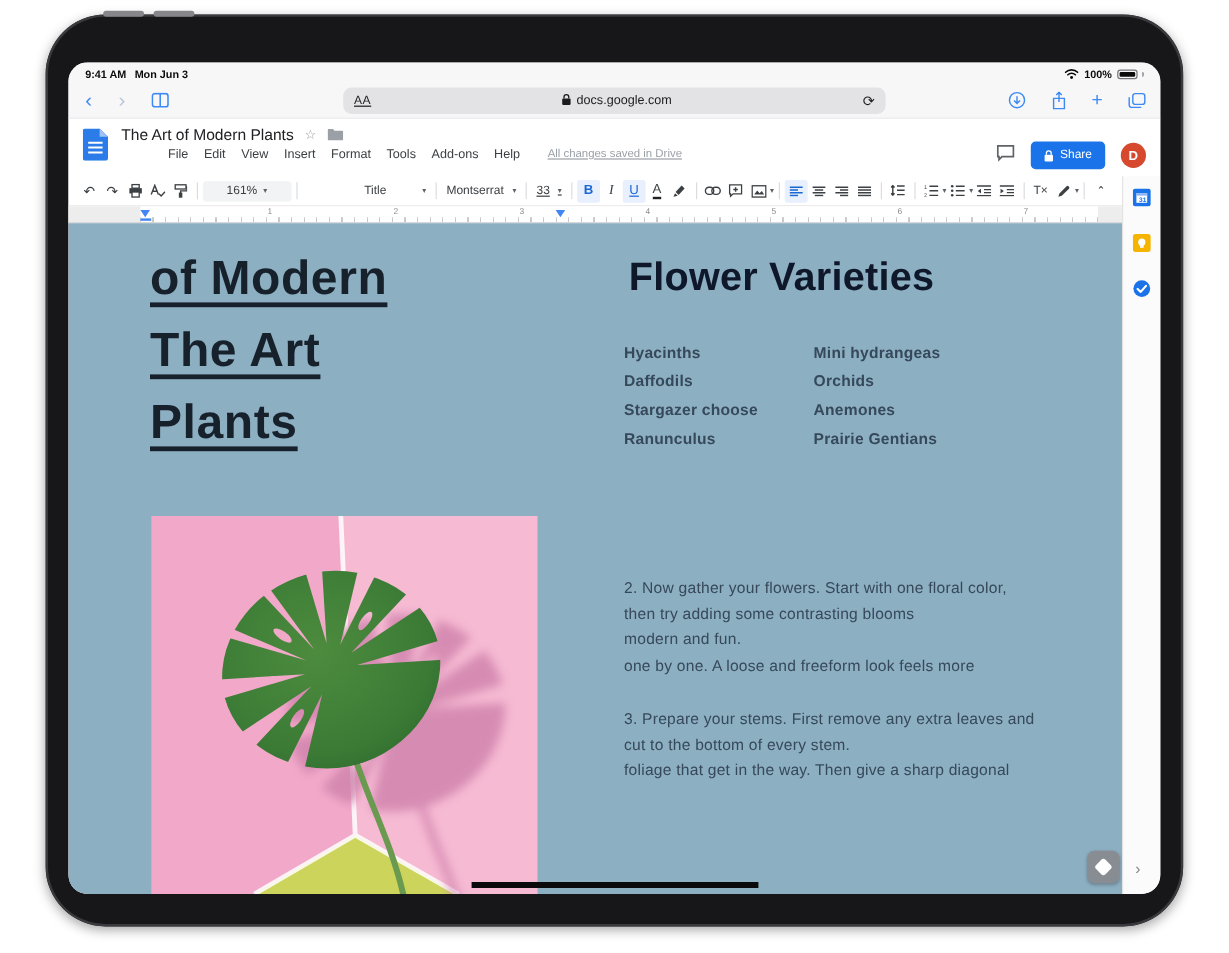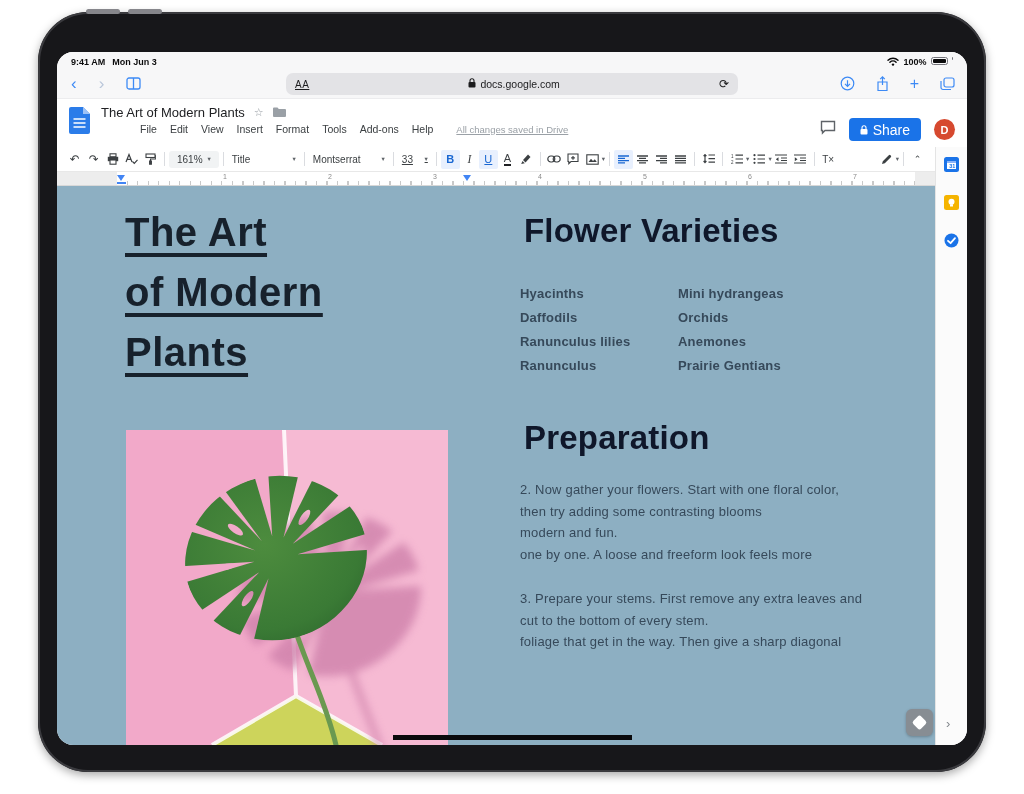--- a/index.html
+++ b/index.html
@@ -14,21 +14,21 @@
   .vol-1 { left:48px; width:34px; } .vol-2 { left:90px; width:34px; }
 
   .screen { position:absolute; left:19px; top:40px; width:910px; height:693px;
             border-radius:16px; overflow:hidden; background:#fff;
             display:flex; flex-direction:column; }
 
   
   .status-bar { height:17px; background:#f7f7f8; display:flex; justify-content:space-between;
                 align-items:center; padding:3px 14px 0; font-size:9px; font-weight:700; color:#0b0b0c; }
   .status-left { display:flex; gap:7px; }
-  .status-right { display:flex; align-items:flex-start; gap:4px; }
+  .status-right { display:flex; align-items:center; gap:4px; }
   .battery-body { width:17px; height:8px; border:1px solid #73737a; border-radius:2.5px; position:relative; }
   .battery-fill { position:absolute; left:1px; top:1px; bottom:1px; width:13px; background:#0b0b0c; border-radius:1px; }
   .battery-nub { width:1.5px; height:3.5px; background:#73737a; border-radius:0 1px 1px 0; }
 
   
   .safari-bar { height:30px; background:#f7f7f8; border-bottom:1px solid #ececee;
                 display:flex; align-items:center; position:relative; padding:0 14px; }
   .sf-icon { color:#3d8af5; display:flex; align-items:center; justify-content:center; }
   .sf-left { display:flex; gap:22px; align-items:center; }
   .sf-chevron { font-size:17px; line-height:1; font-weight:400; }
@@ -41,41 +41,41 @@
   .sf-plus { font-size:16px; font-weight:400; }
   .sf-refresh { font-size:12px; color:#1c1c1e; }
 
   
   .docs-header { height:48px; background:#fff; display:flex; padding:6px 12px 0 12px; }
   .doc-file-icon { width:21px; height:27px; margin-top:2px; }
   .header-center { flex:1; margin-left:11px; min-width:0; }
   .title-row { display:flex; align-items:center; gap:9px; font-size:13px; color:#202124; }
   .doc-title-text { font-weight:400; }
   .star-icon { color:#9aa0a6; font-size:11px; }
-  .menu-row { display:flex; align-items:center; margin-top:3px; font-size:10.5px; color:#3c4043;padding-left:39px; }
+  .menu-row { display:flex; margin-top:3px; font-size:10.5px; color:#3c4043;padding-left:39px; }
   .menu-item { margin-right:13px; cursor:default; }
   .save-status { color:#9aa0a6; font-size:9.5px; text-decoration:underline; margin-left:10px; }
   .header-right { display:flex; align-items:center; gap:13px; padding-top:7px; }
-  .share-btn { background:#1a73e8; color:#fff; font-size:14px; font-weight:500; height:23px;
+  .share-btn { background:#1a73e8; color:#fff; font-size:10px; font-weight:500; height:23px;
                padding:0 11px; border-radius:4px; display:flex; align-items:center; gap:5px; }
   .avatar { width:21px; height:21px; border-radius:50%; background:#d6492f; color:#fff; font-size:11px;
             font-weight:700; display:flex; align-items:center; justify-content:center; }
 
   
   .main-row { flex:1; display:flex; min-height:0; }
   .left-col { width:878px; display:flex; flex-direction:column; min-height:0; }
 
   
   .toolbar { height:25px; background:#fff; border-bottom:1px solid #e8e8e8; display:flex;
              align-items:center; padding:0 8px; color:#3c4043; }
   .tb-icon { min-width:19px; height:19px; display:flex; align-items:center; justify-content:center;
              font-size:11.5px; border-radius:2px; }
   .tb-icon svg { display:block; }
   .tb-sep { width:1px; height:14px; background:#dadce0; margin:0 4px; }
-  .tb-pill { background:#f1f3f4; border-radius:3px; height:17px; padding:0 8px; font-size:10px;
+  .tb-pill { background:#f1f3f4; border-radius:3px; height:17px; padding:0 20px; font-size:10px;
              display:flex; align-items:center; gap:5px; color:#3c4043; }
   .tb-drop { height:17px; padding:0 4px; font-size:10px; display:flex; align-items:center;
              justify-content:space-between; color:#3c4043; }
   .caret { font-size:6.5px; color:#5f6368; }
   .tb-b { font-weight:700; font-size:11px; }
   .tb-i { font-style:italic; font-family:"Liberation Serif",serif; font-size:11.5px; }
   .tb-u { text-decoration:underline; font-size:11px; }
   .tb-a { font-size:11px; border-bottom:2.5px solid #202124; line-height:1; height:13px; }
   .active { background:#e8f0fe; color:#1967d2; }
   .tb-right { margin-left:auto; display:flex; align-items:center; }
@@ -274,21 +274,21 @@
                   <path d="M10 2.7 H10.8 V6 H5.5 V8"></path>
                   <rect x="4.6" y="8" width="1.8" height="3.2" fill="#3c4043"></rect>
                 </svg>
             </span>
             <span class="tb-sep"></span>
             <span class="tb-pill">
               <span>161%</span>
               <span class="caret">▾</span>
             </span>
             <span class="tb-sep"></span>
-            <span class="tb-drop" style="width:72px;">
+            <span class="tb-drop" style="width:72px;margin-left:48px;">
               <span>Title</span>
               <span class="caret">▾</span>
             </span>
             <span class="tb-sep"></span>
             <span class="tb-drop" style="width:80px;">
               <span>Montserrat</span>
               <span class="caret">▾</span>
             </span>
             <span class="tb-sep"></span>
             <span class="tb-drop" style="width:34px;text-decoration:underline;">
@@ -435,39 +435,38 @@
             <span class="ruler-num" style="left:691px;">6</span>
             <span class="ruler-num" style="left:796px;">7</span>
             <span class="indent-marker" style="left:60px;"></span>
             <span class="indent-bar" style="left:60px;"></span>
             <span class="indent-marker" style="left:406px;"></span>
           </div>
 
           <div class="canvas">
 
             <div class="doc-title">
+              <div>of Modern</div>
               <div>The Art</div>
-              <div>of Modern</div>
               <div>Plants</div>
             </div>
 
             <div class="sec-heading" style="top:26px;">Flower Varieties</div>
 
             <div class="flower-grid">
               <span>Hyacinths</span>
               <span>Mini hydrangeas</span>
               <span>Daffodils</span>
               <span>Orchids</span>
-              <span>Ranunculus lilies</span>
+              <span>Stargazer choose</span>
               <span>Anemones</span>
               <span>Ranunculus</span>
               <span>Prairie Gentians</span>
             </div>
 
-            <div class="sec-heading" style="top:233px;">Preparation</div>
 
             <div class="paras">
               <div class="para">
                 <div>2. Now gather your flowers. Start with one floral color,</div>
                 <div>then try adding some contrasting blooms</div>
                 <div>modern and fun.</div>
                 <div>one by one. A loose and freeform look feels more</div>
               </div>
               <div class="para">
                 <div>3. Prepare your stems. First remove any extra leaves and</div>

